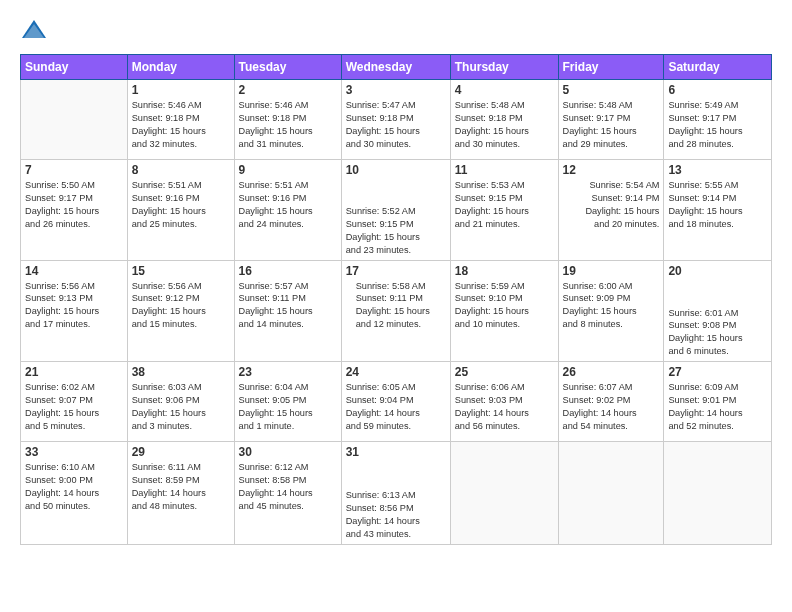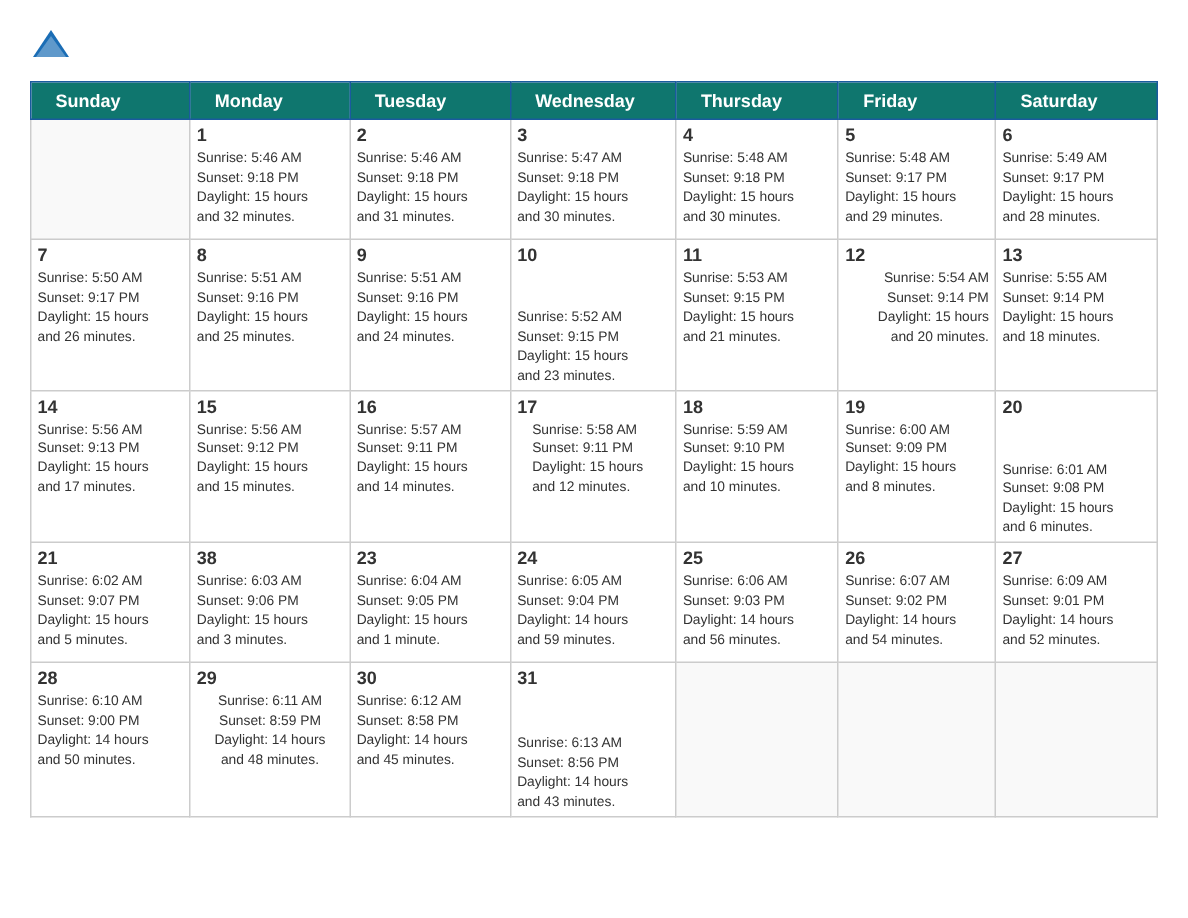--- a/index.html
+++ b/index.html
@@ -59,23 +59,23 @@
     .location {
       font-size: 15px;
       color: #555;
     }
     .calendar {
       width: 100%;
       border-collapse: collapse;
       font-size: 10px;
     }
     .calendar th {
-      background: #0f766e;
+      background: #8b5cf6;
       color: #fff;
-      padding: 5px 16px;
+      padding: 5px 4px;
       text-align: left;
       font-size: 12px;
       font-weight: bold;
       border: 1px solid #1a5a9e;
     }
     .calendar td {
       border: 1px solid #ccc;
       vertical-align: top;
       padding: 3px 4px;
       width: 113px;
@@ -327,29 +327,29 @@
           <td>
             <div class="day-num">27</div>
             <div class="day-info" style="white-space: pre-line;">Sunrise: 6:09 AM
 Sunset: 9:01 PM
 Daylight: 14 hours
 and 52 minutes.</div>
           </td>
         </tr>
         <tr class="last-row">
           <td>
-            <div class="day-num">28</div>
+            <div class="day-num">33</div>
             <div class="day-info" style="white-space: pre-line;">Sunrise: 6:10 AM
 Sunset: 9:00 PM
 Daylight: 14 hours
 and 50 minutes.</div>
           </td>
           <td>
             <div class="day-num">29</div>
-            <div class="day-info" style="white-space: pre-line; text-align: center;">Sunrise: 6:11 AM
+            <div class="day-info" style="white-space: pre-line;">Sunrise: 6:11 AM
 Sunset: 8:59 PM
 Daylight: 14 hours
 and 48 minutes.</div>
           </td>
           <td>
             <div class="day-num">30</div>
             <div class="day-info" style="white-space: pre-line;">Sunrise: 6:12 AM
 Sunset: 8:58 PM
 Daylight: 14 hours
 and 45 minutes.</div>

